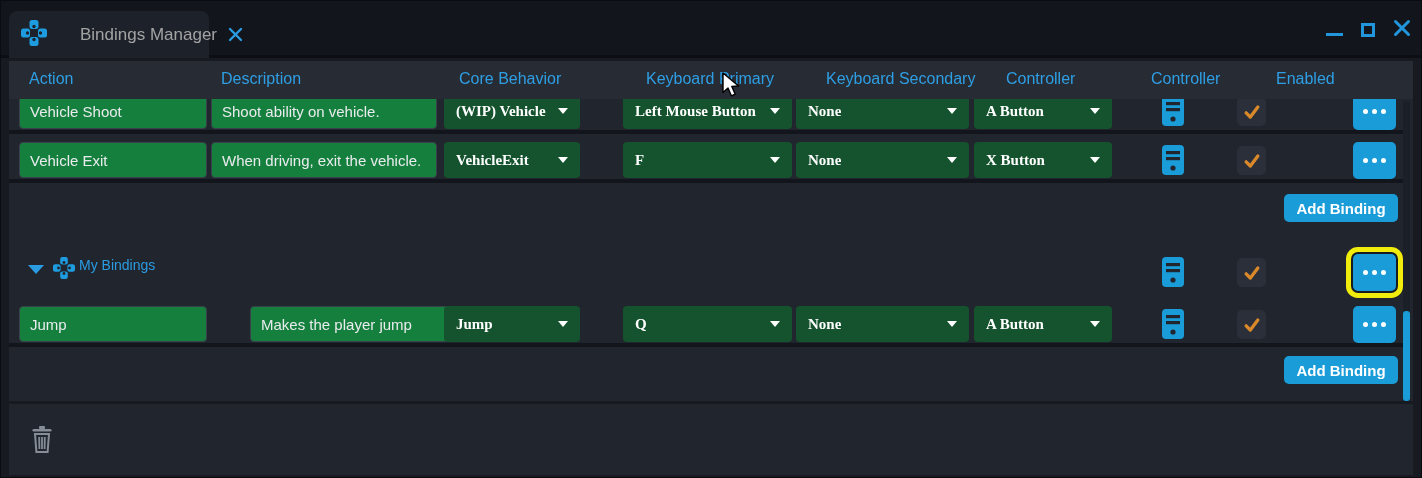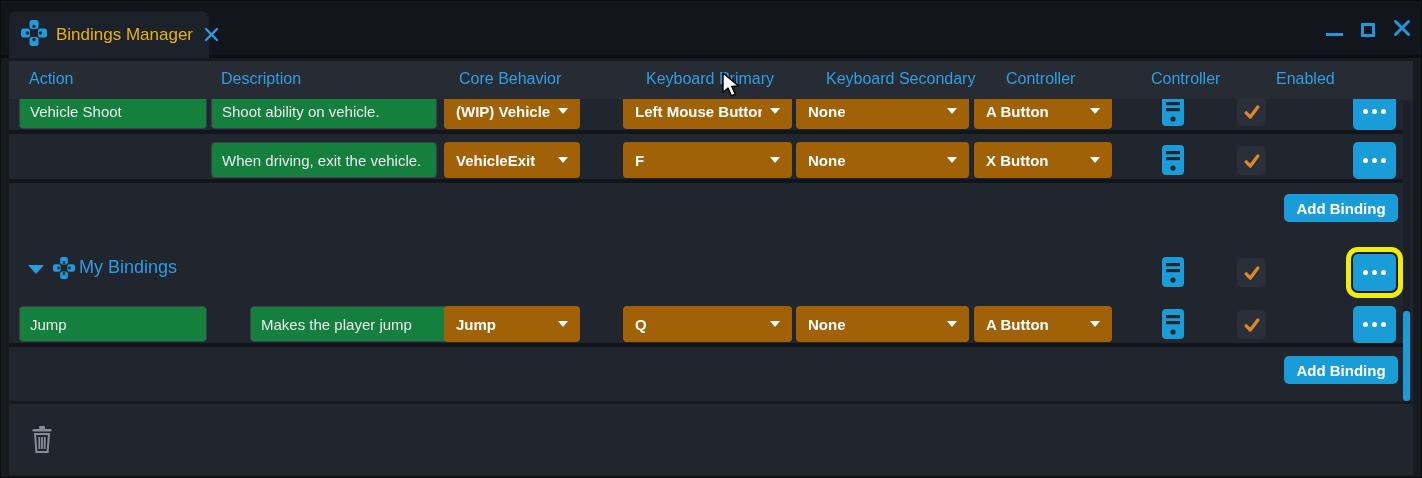--- a/index.html
+++ b/index.html
@@ -2,55 +2,55 @@
 <html><head>
 <meta charset="utf-8">
 <style>
   * { margin:0; padding:0; box-sizing:border-box; }
   html,body { width:1422px; height:478px; background:#0d0f13; font-family:"Liberation Sans", sans-serif; }
   .window { position:relative; width:1422px; height:478px; background:#171a21; overflow:hidden; border:1px solid #0a0c10; }
 
   
   .tabbar { position:absolute; left:0; top:0; width:1422px; height:57px; background:#12151b; border-bottom:3px solid #0c0e13; }
   .tab { position:absolute; left:8px; top:10px; width:200px; height:47px; background:#1d212a; border-radius:8px 8px 0 0; display:flex; align-items:center; padding:0 12px; gap:9px; }
-  .tab-title { color:#eab308; font-size:17px; white-space:nowrap; }
+  .tab-title { color:#a3a3a3; font-size:17px; white-space:nowrap;margin-left:24px; }
   .tab-close { display:flex; align-items:center; cursor:pointer; margin-left:2px; }
   .win-controls { position:absolute; right:12px; top:18px; display:flex; align-items:center; gap:18px; }
   .wc-min { width:17px; height:3px; background:#2196dd; margin-top:8px; }
   .wc-max { width:14px; height:14px; border:3px solid #2196dd; }
 
   
   .headerband { position:absolute; left:8px; top:60px; width:1404px; height:38px; background:#272b34; }
   .hcell { position:absolute; top:9px; color:#2e9fe4; font-size:16px; white-space:nowrap; }
 
   
   .content { position:absolute; left:8px; top:98px; width:1404px; height:302px; background:#21252e; overflow:hidden; }
   .row { position:absolute; left:0; width:1396px; height:46px; border-bottom:4px solid #12151b; }
   .field { position:absolute; top:5px; height:36px; background:#15803d; border:1px solid #3a404c; border-radius:4px; color:#e9ebee; font-size:15px; padding:0 10px; outline:none; }
-  .dd { position:absolute; top:5px; height:36px; background:#a16207; border-radius:4px; display:flex; align-items:center; justify-content:space-between; padding:0 12px; cursor:pointer; }
+  .dd { position:absolute; top:5px; height:36px; background:#14532d; border-radius:4px; display:flex; align-items:center; justify-content:space-between; padding:0 12px; cursor:pointer;font-family:Liberation Serif, serif; }
   .dd-label { color:#ffffff; font-size:15px; font-weight:bold; white-space:nowrap; overflow:hidden; }
   .dd-arrow { width:0; height:0; border-left:5px solid transparent; border-right:5px solid transparent; border-top:6px solid #ffffff; margin-left:8px; flex:none; }
   .col-action { left:10px;  width:188px; }
   .col-desc   { left:202px; width:226px; }
   .col-core   { left:435px; width:136px; }
   .col-kb1    { left:614px; width:169px; }
   .col-kb2    { left:787px; width:173px; }
   .col-ctrl   { left:965px; width:138px; }
   .net-icon   { position:absolute; left:1152px; top:8px; }
   .checkbox   { position:absolute; left:1228px; top:9px; width:29px; height:29px; background:#2a2f39; border-radius:5px; display:flex; align-items:center; justify-content:center; cursor:pointer; }
   .menu-btn   { position:absolute; left:1344px; top:5px; width:43px; height:37px; background:#1a9cd8; border-radius:5px; display:flex; align-items:center; justify-content:center; gap:4px; cursor:pointer; }
   .menu-btn .dot { width:5px; height:5px; border-radius:50%; background:#ffffff; }
   .menu-btn.highlighted { box-shadow: 0 0 0 2px #171a21, 0 0 0 7px #f0ed0c; }
 
   .add-btn { position:absolute; left:1275px; width:114px; height:28px; background:#1a9cd8; border:none; border-radius:5px; color:#ffffff; font-weight:bold; font-size:15px; cursor:pointer; font-family:"Liberation Sans",sans-serif; }
 
   .group-row { position:absolute; left:0; top:146px; width:1396px; height:54px; }
   .expander { position:absolute; left:19px; top:20px; width:0; height:0; border-left:8px solid transparent; border-right:8px solid transparent; border-top:9px solid #2b9ce2; cursor:pointer; }
   .group-icon { position:absolute; left:44px; top:12px; }
-  .group-label { position:absolute; left:70px; top:12px; color:#2b9ce2; font-size:18px; }
+  .group-label { position:absolute; left:70px; top:12px; color:#2b9ce2; font-size:14px; }
   .group-row .net-icon { top:12px; }
   .group-row .checkbox { top:13px; }
   .group-row .menu-btn { top:9px; }
 
   .scroll-track { position:absolute; right:3px; top:2px; width:7px; height:298px; background:#1b1f27; border-radius:3px; }
   .scroll-thumb { position:absolute; left:0; top:210px; width:7px; height:90px; background:#1a9cd8; border-radius:3px; cursor:grab; }
 
   
   .footer { position:absolute; left:8px; top:403px; width:1404px; height:71px; background:#21252e; }
   .trash { position:absolute; left:22px; top:22px; cursor:pointer; }
@@ -141,20 +141,21 @@
           </svg>
       </span>
       <span class="menu-btn">
           <span class="dot"></span>
           <span class="dot"></span>
           <span class="dot"></span>
         </span>
     </div>
 
     <div class="row" style="top:38px">
+      <input class="field col-action" value="Vehicle Exit" style="">
       <input class="field col-desc" value="When driving, exit the vehicle." style="">
       <div class="dd col-core">
         <span class="dd-label">VehicleExit</span>
         <span class="dd-arrow"></span>
       </div>
       <div class="dd col-kb1">
         <span class="dd-label">F</span>
         <span class="dd-arrow"></span>
       </div>
       <div class="dd col-kb2">

